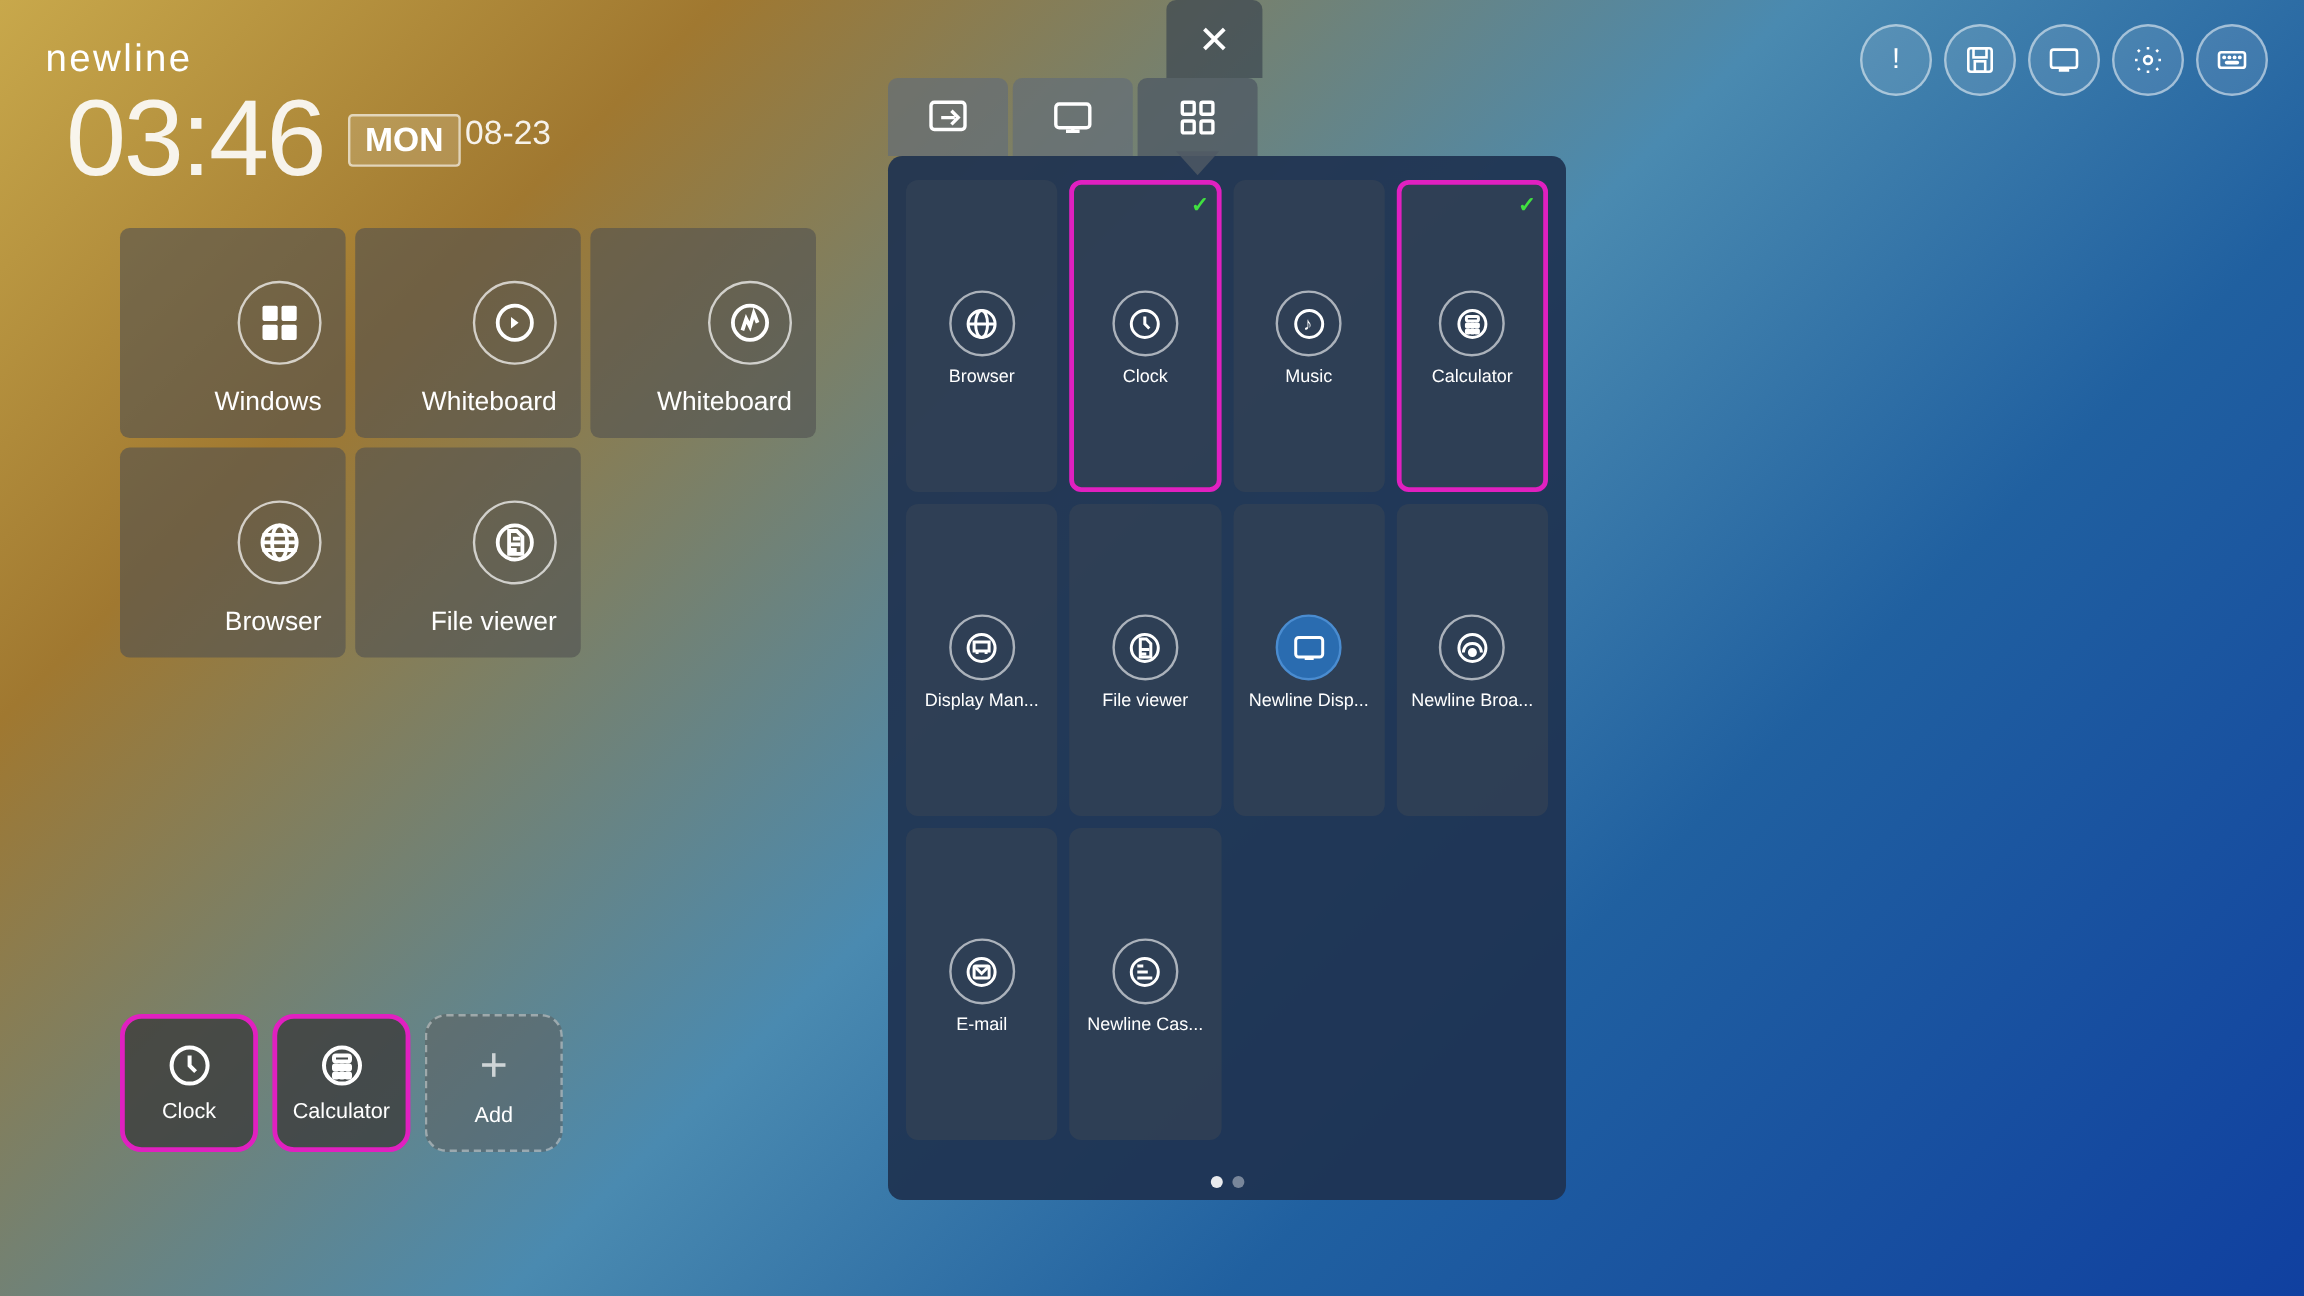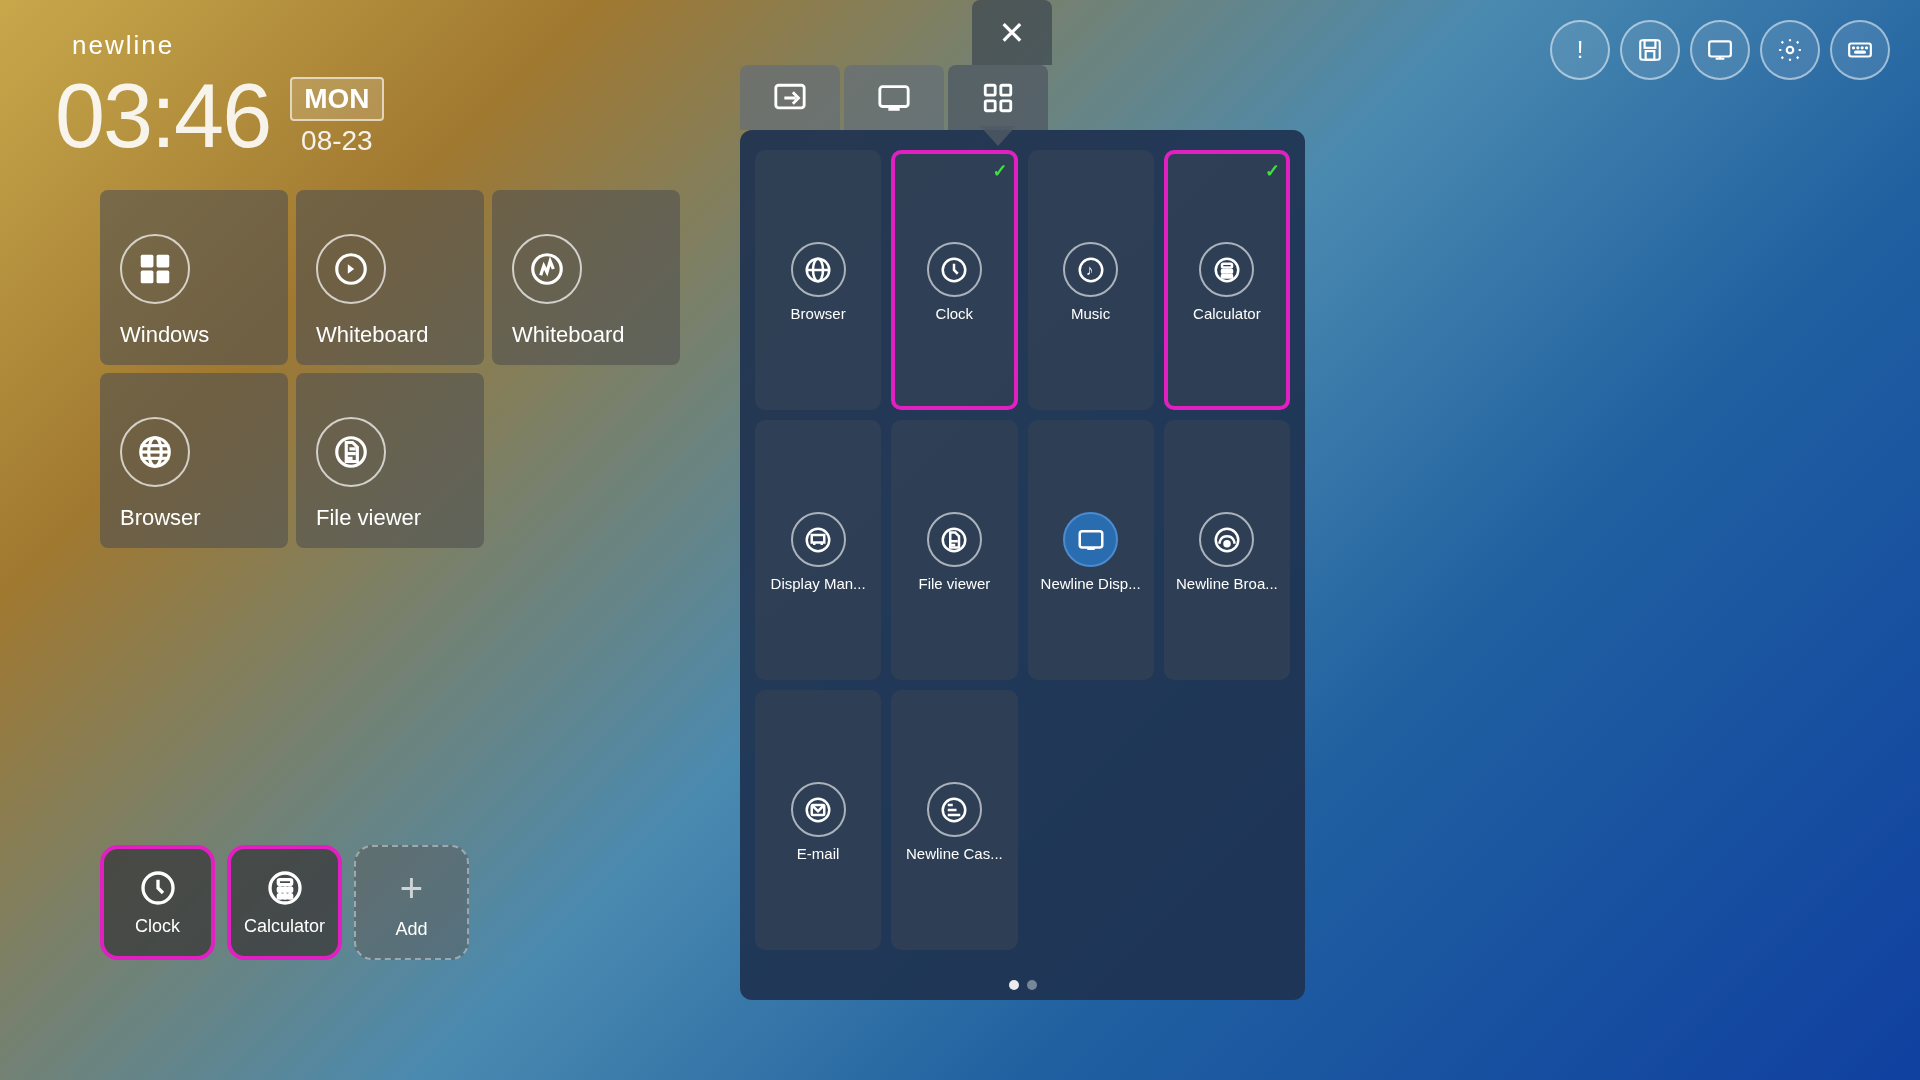--- a/index.html
+++ b/index.html
@@ -9,23 +9,23 @@
       overflow: hidden;
       font-family: 'Segoe UI', Arial, sans-serif;
       background: linear-gradient(135deg, #c8a84b 0%, #a07830 20%, #4a8ab0 50%, #2060a0 70%, #1040a0 100%);
       position: relative;
     }
 
     
     .brand {
       position: absolute;
       top: 30px;
-      left: 72px;
-      color: white;
-      font-size: 26px;
+      left: 38px;
+      color: white;
+      font-size: 32px;
       font-weight: 300;
       letter-spacing: 2px;
     }
 
     
     .clock-display {
       position: absolute;
       top: 65px;
       left: 55px;
       display: flex;
@@ -34,21 +34,21 @@
     }
     .clock-time {
       color: white;
       font-size: 90px;
       font-weight: 200;
       letter-spacing: -2px;
       opacity: 0.9;
     }
     .clock-date-block {
       display: flex;
-      flex-direction: column;
+      flex-direction: row;
       gap: 4px;
     }
     .clock-day {
       background: rgba(255,255,255,0.15);
       border: 2px solid rgba(255,255,255,0.6);
       color: white;
       font-size: 28px;
       font-weight: 600;
       padding: 4px 12px;
       border-radius: 4px;
@@ -93,21 +93,21 @@
       width: 580px;
       display: grid;
       grid-template-columns: repeat(3, 1fr);
       gap: 8px;
     }
     .app-tile {
       background: rgba(80,80,80,0.6);
       border-radius: 8px;
       display: flex;
       flex-direction: column;
-      align-items: flex-start;
+      align-items: flex-end;
       justify-content: center;
       padding: 30px 20px 4px;
       cursor: pointer;
       gap: 18px;
       min-height: 175px;
     }
     .app-icon-circle {
       width: 70px;
       height: 70px;
       border-radius: 50%;

